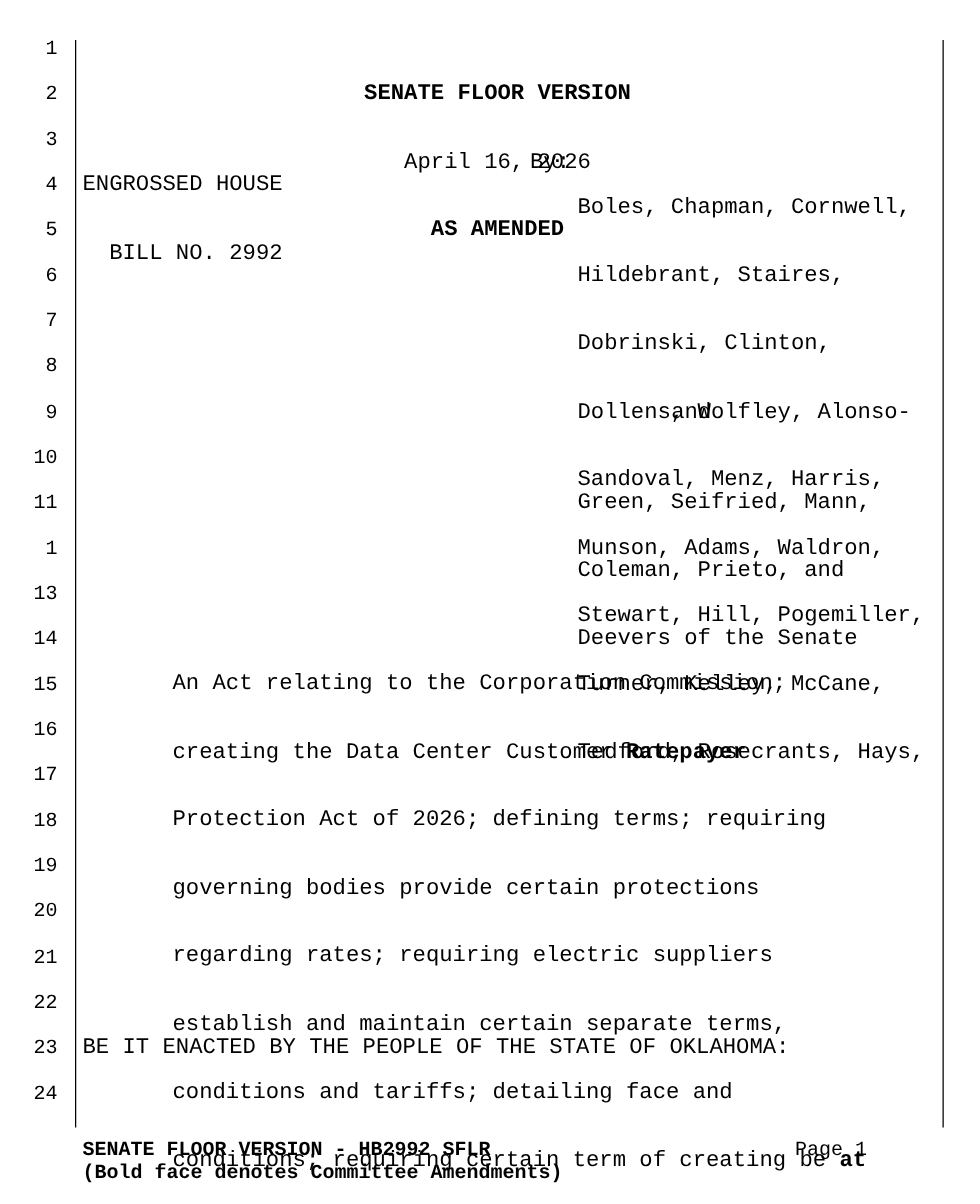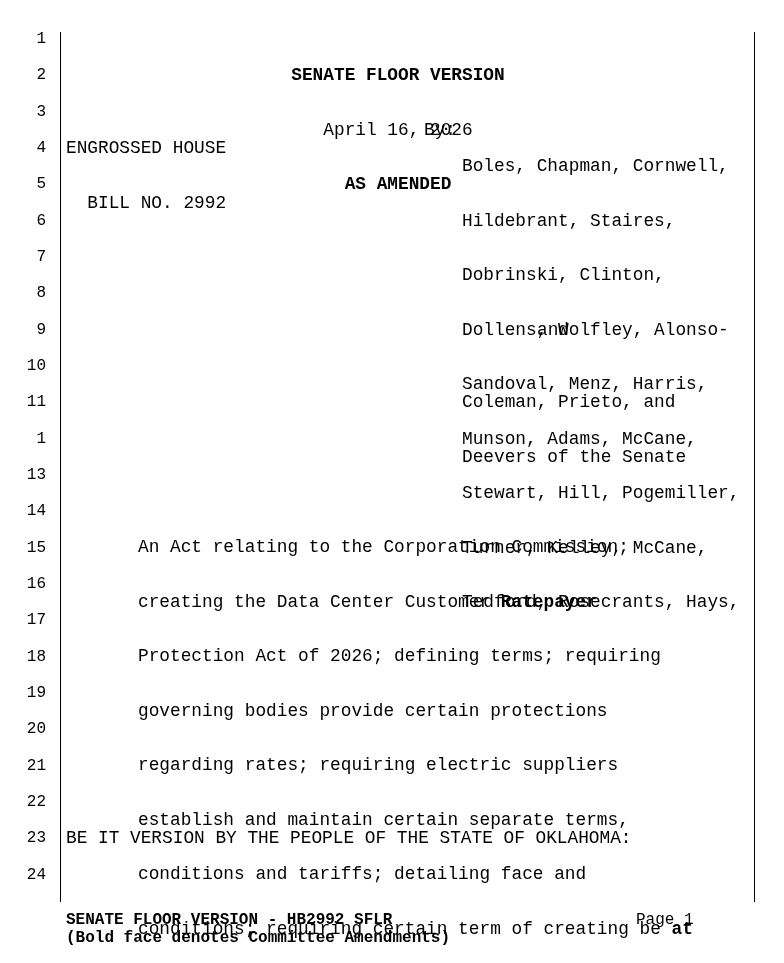--- a/index.html
+++ b/index.html
@@ -81,29 +81,30 @@
   </div>
 
   <div class="abs" style="top:121px; left:424px;">By:</div>
 
   <div class="abs" style="top:121px; left:462px;">
     <div>Boles, Chapman, Cornwell,</div>
     <div>Hildebrant, Staires,</div>
     <div>Dobrinski, Clinton,</div>
     <div>Dollens, Wolfley, Alonso-</div>
     <div>Sandoval, Menz, Harris,</div>
-    <div>Munson, Adams, McCane,</div>
+    <div>Munson, Adams, Waldron,</div>
     <div>Stewart, Hill, Pogemiller,</div>
     <div>Turner, Kelley, McCane,</div>
     <div>Tedford, Rosecrants, Hays,</div>
   </div>
 
   <div class="abs" style="top:321px; left:537px;">and</div>
 
   <div class="abs" style="top:357px; left:462px;">
+    <div>Green, Seifried, Mann,</div>
     <div>Coleman, Prieto, and</div>
     <div>Deevers of the Senate</div>
   </div>
 
   <div class="abs" style="top:502px; left:138px;">
     <div><span>An Act relating to the Corporation Commission;</span><span class="b"></span><span></span></div>
     <div><span>creating the Data Center Customer </span><span class="b">Ratepayer</span><span></span></div>
     <div><span>Protection Act of 2026; defining terms; requiring</span><span class="b"></span><span></span></div>
     <div><span>governing bodies provide certain protections</span><span class="b"></span><span></span></div>
     <div><span>regarding rates; requiring electric suppliers</span><span class="b"></span><span></span></div>
@@ -111,19 +112,19 @@
     <div><span>conditions and tariffs; detailing face and</span><span class="b"></span><span></span></div>
     <div><span>conditions; requiring certain term of creating be </span><span class="b">at</span><span></span></div>
     
     
     
     
     
     
   </div>
 
-  <div class="abs" style="top:829px; left:66px;">BE IT VERSION BY THE PEOPLE OF THE STATE OF OKLAHOMA:</div>
+  <div class="abs" style="top:829px; left:66px;">BE IT ENACTED BY THE PEOPLE OF THE STATE OF OKLAHOMA:</div>
 
   <div class="abs f16 b" style="top:911px; left:66px;">SENATE FLOOR VERSION - HB2992 SFLR</div>
   <div class="abs f16" style="top:911px; left:636px;">Page 1</div>
   <div class="abs f12 b" style="top:931px; left:66px;">(Bold face denotes Committee Amendments)</div>
 
 </div>
 
 </body></html>

